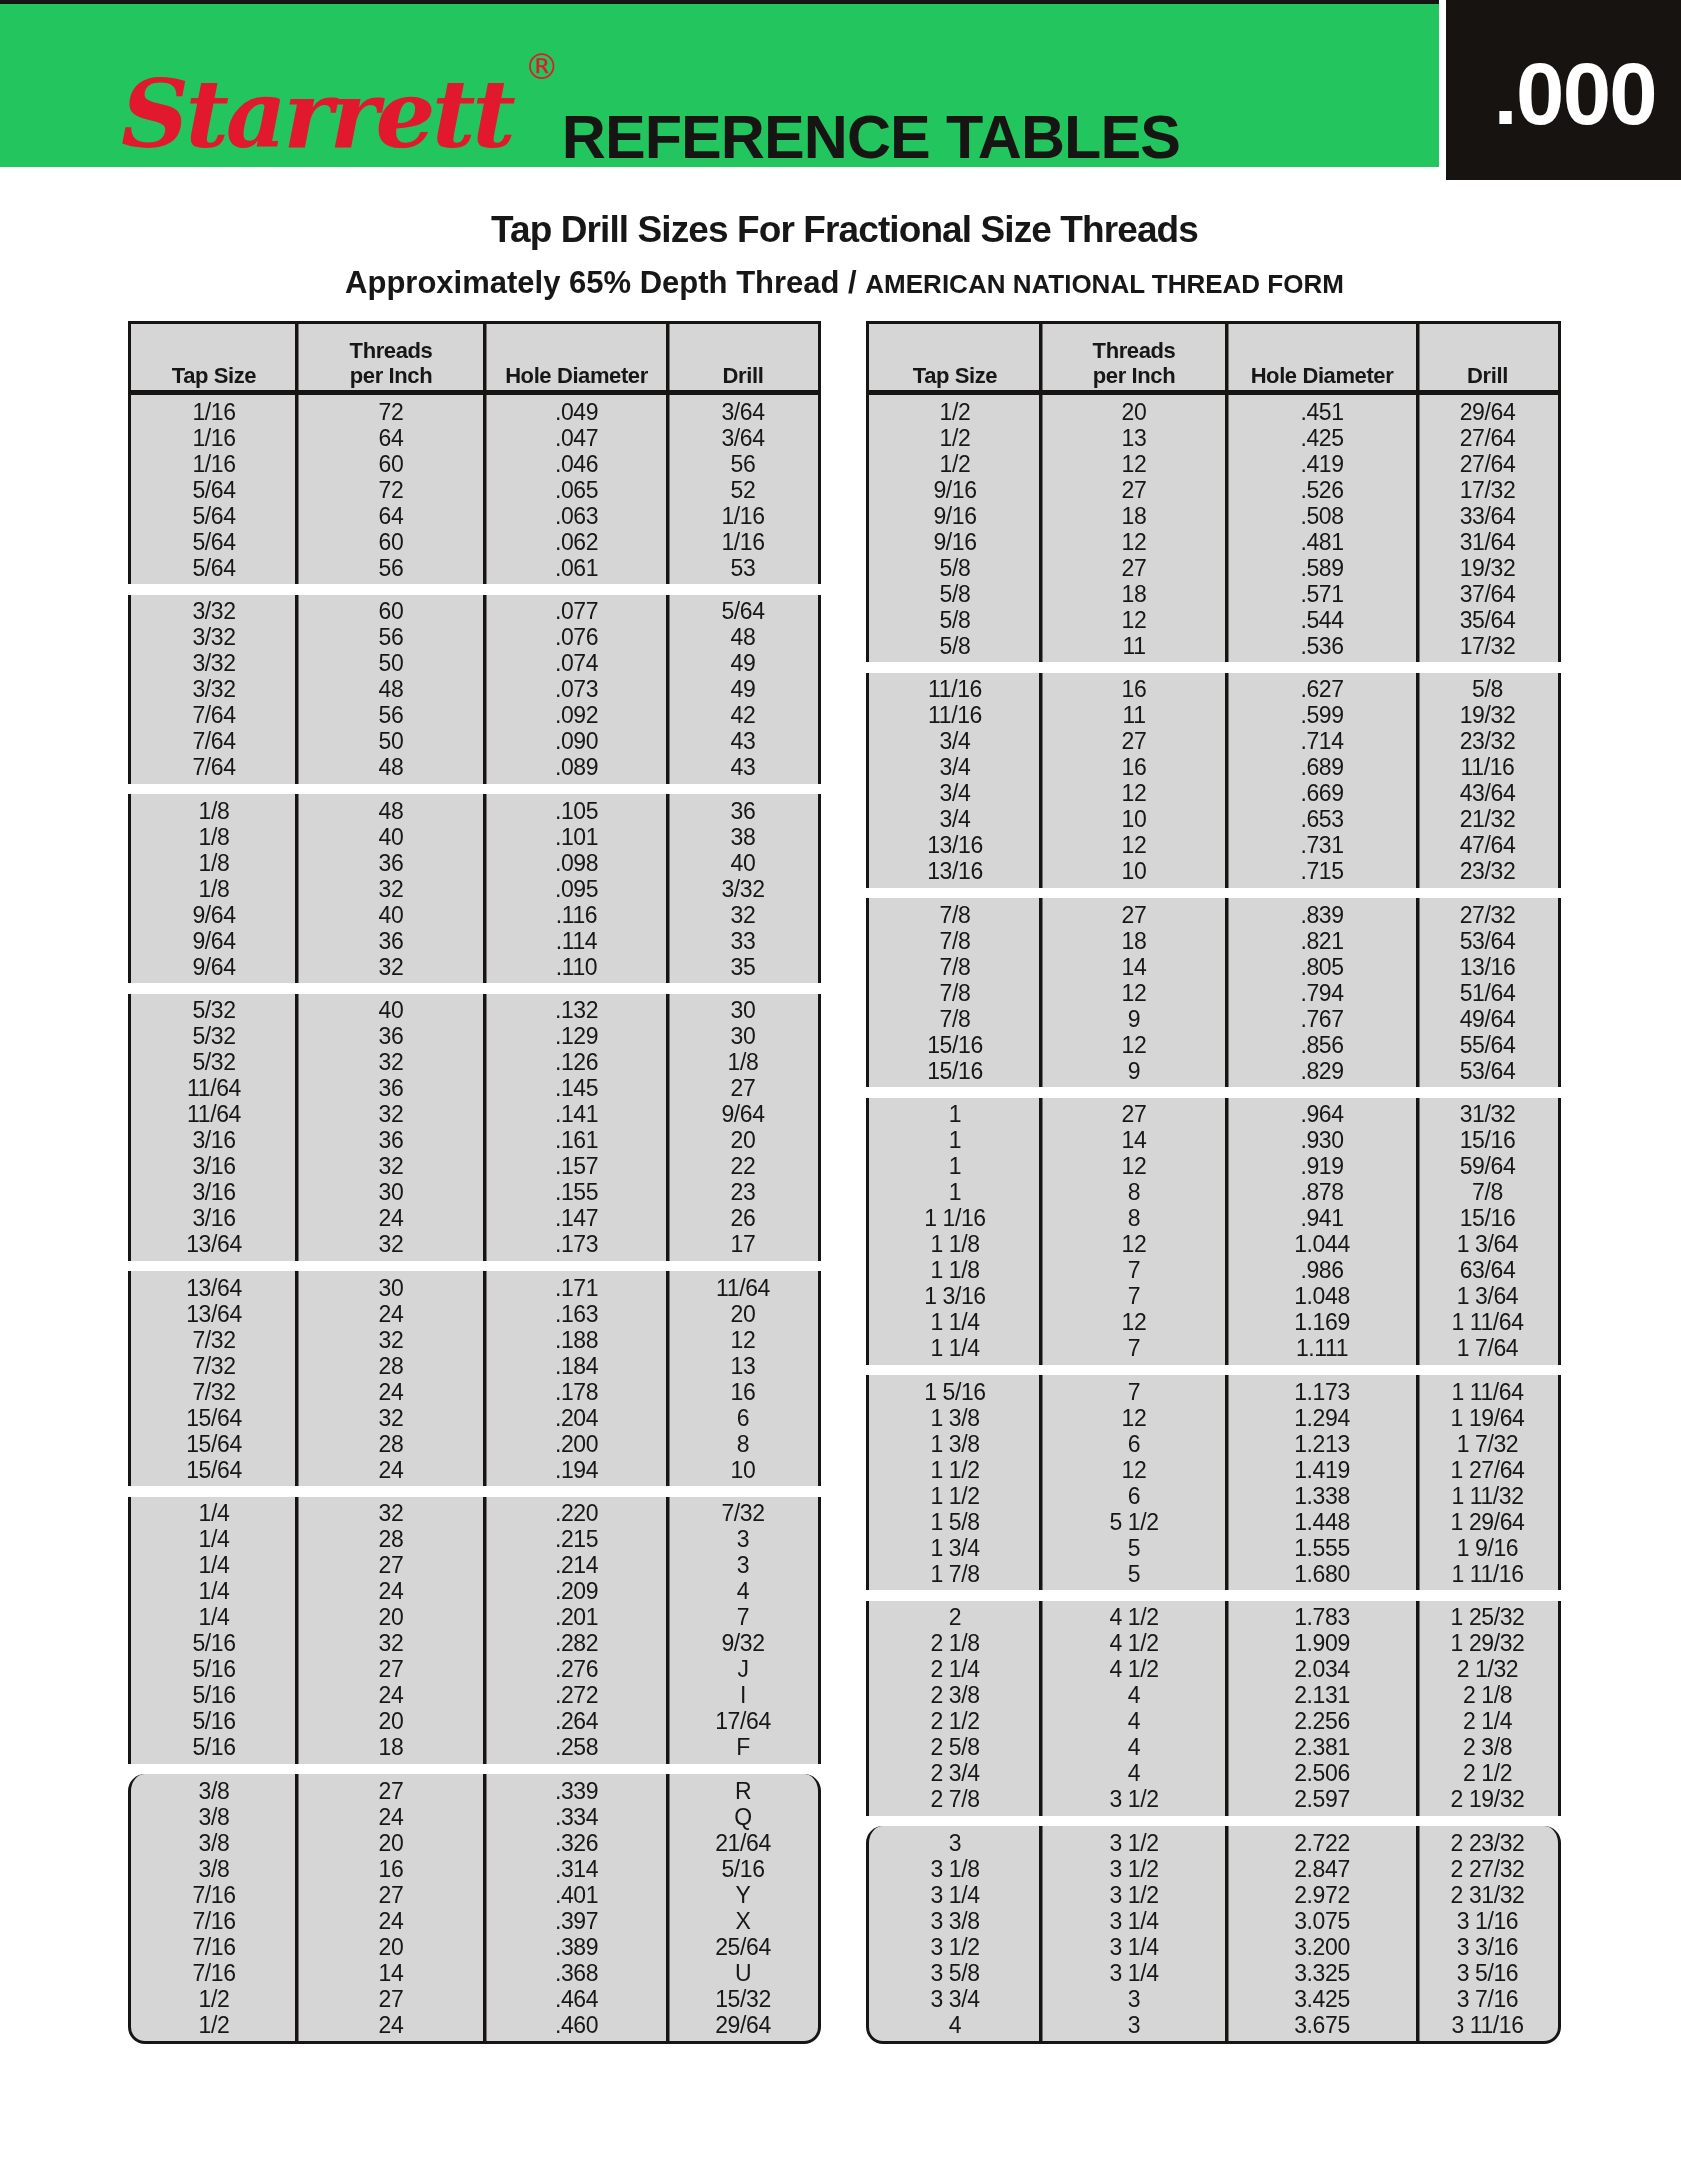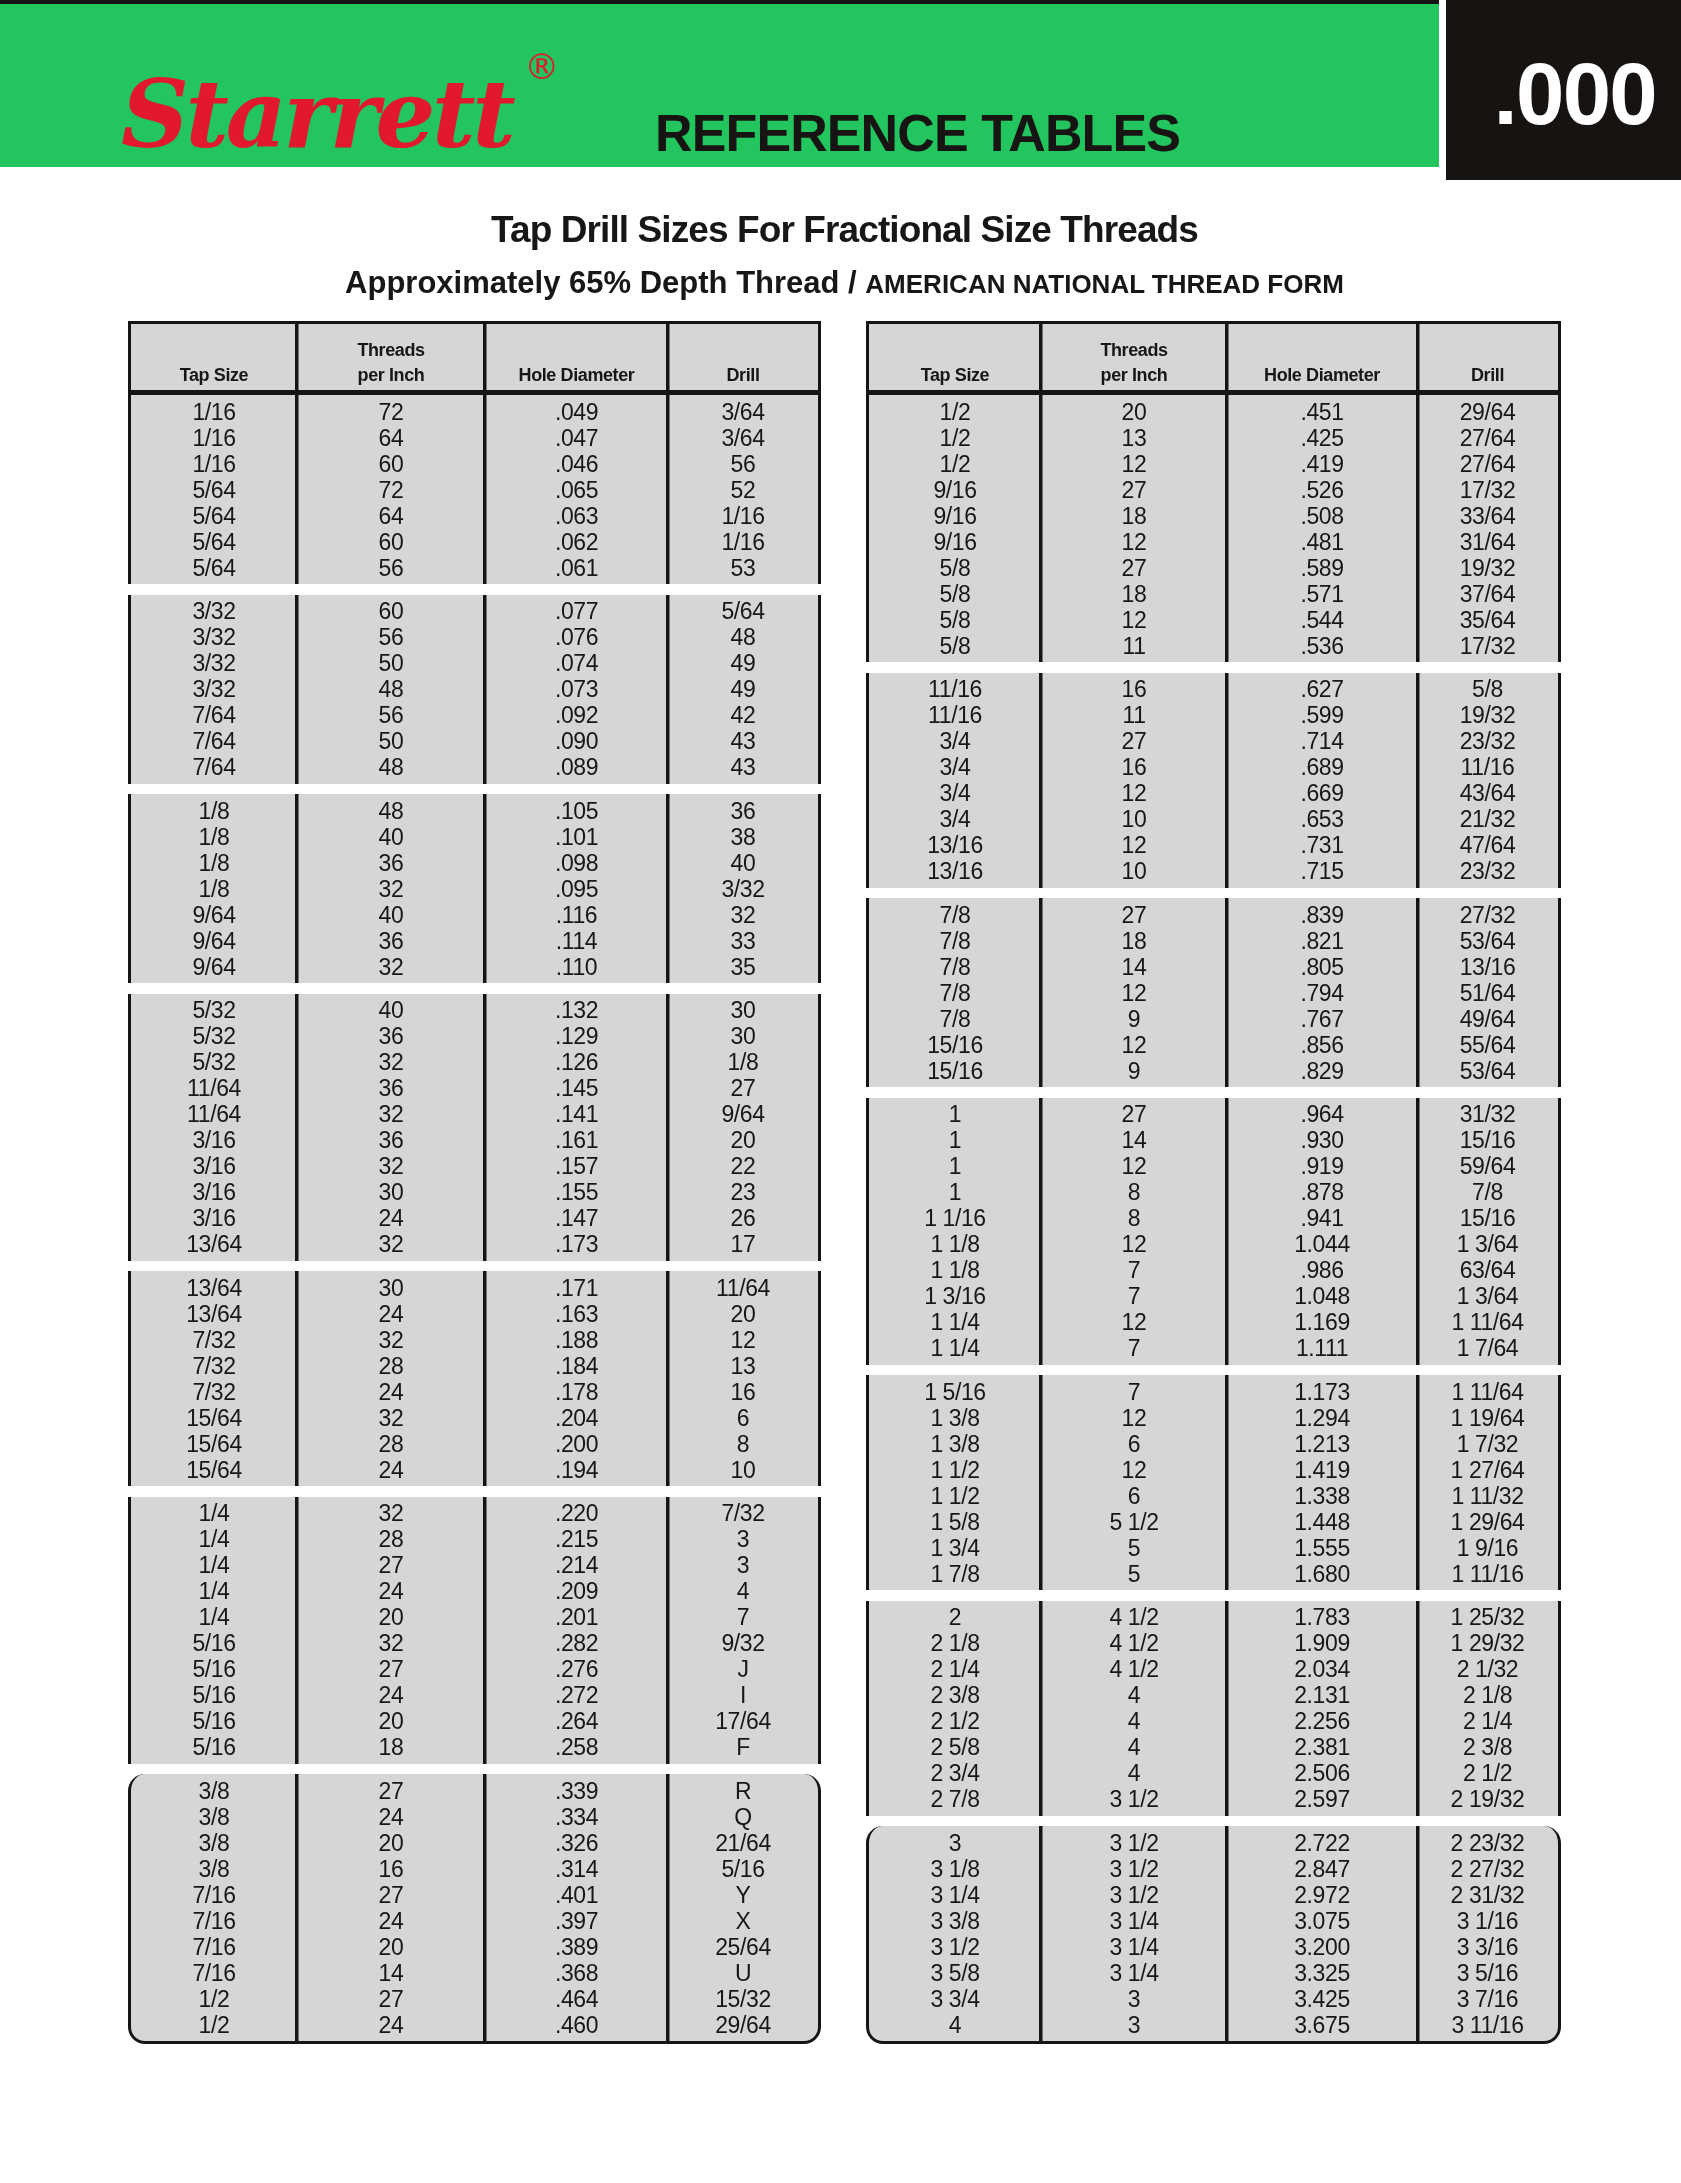--- a/index.html
+++ b/index.html
@@ -7,21 +7,21 @@
     width:1681px;height:2184px;position:relative;background:#ffffff;
     font-family:"Liberation Sans", sans-serif;color:#171717;
     -webkit-font-smoothing:antialiased;
   }
   
   .top-rule{position:absolute;left:0;top:0;width:1439px;height:3.5px;background:#171513;}
   .band{position:absolute;left:0;top:3.5px;width:1439px;height:163px;background:#22c55e;}
   .logo-wrap{position:absolute;left:121px;top:40px;width:454px;height:131px;}
   .ref-tables{
     position:absolute;right:259px;top:103px;
-    font-size:52px;font-weight:bold;letter-spacing:-0.9px;line-height:1;color:#171513;
+    font-size:61px;font-weight:bold;letter-spacing:-0.9px;line-height:1;color:#171513;
     white-space:nowrap;
   }
   .black-box{
     position:absolute;left:1446px;top:0;width:236px;height:180px;background:#171310;
     display:flex;align-items:center;justify-content:flex-end;
     padding-right:26px;box-sizing:border-box;padding-left:42px;
   }
   .black-box .num{
     color:#ffffff;font-size:87px;font-weight:bold;letter-spacing:-1.7px;line-height:1;
     padding-top:7px;
@@ -49,21 +49,21 @@
     background-position:var(--s1) 0,var(--s2) 0,var(--s3) 0;
     box-sizing:border-box;
   }
   .thead{
     height:74px;
     border:3.5px solid #171513;border-bottom-width:5.2px;
   }
   .th-cell{
     display:flex;flex-direction:column;justify-content:flex-end;
     padding-bottom:2px;text-align:center;
-    font-size:18px;font-weight:bold;letter-spacing:-0.4px;line-height:25px;
+    font-size:22px;font-weight:bold;letter-spacing:-0.4px;line-height:25px;
   }
   .tgroup{
     border-left:3.5px solid #171513;border-right:3.5px solid #171513;
     padding:3.5px 0;
   }
   .tgroup.last{border-bottom:3.5px solid #171513;border-radius:17px;}
   .tgap{height:10.5px;background:#ffffff;}
   .tcell{
     height:26px;line-height:26px;text-align:center;
     font-size:23px;letter-spacing:-0.4px;white-space:nowrap;

